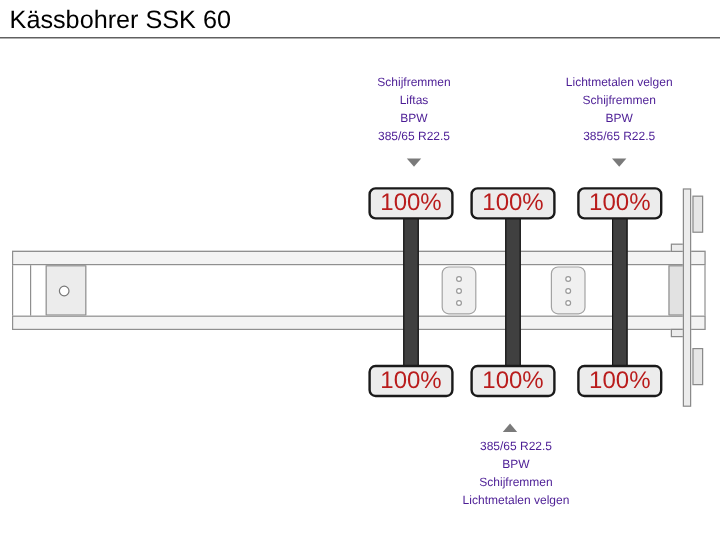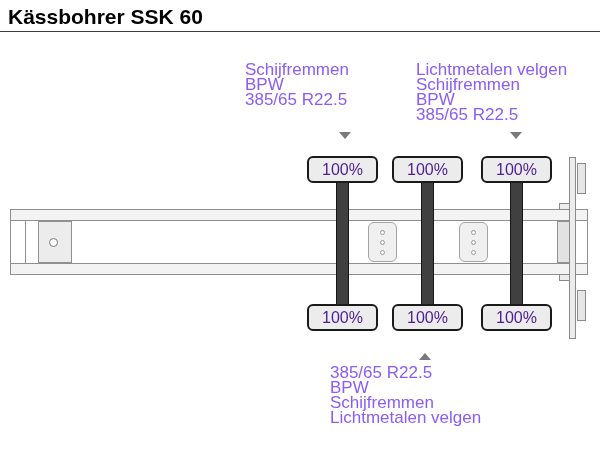--- a/index.html
+++ b/index.html
@@ -3,26 +3,26 @@
 <meta charset="utf-8">
 <style>
   html,body{margin:0;padding:0;background:#fff;}
   #stage{
     position:relative;width:600px;height:450px;background:#ffffff;overflow:hidden;
     font-family:"Liberation Sans", sans-serif;color:#1c1c1c;
   }
   .abs{position:absolute;box-sizing:border-box;}
 
   
-  .page-title{left:8px;top:5px;font-size:21px;color:#000;white-space:nowrap;font-weight:bold;}
+  .page-title{left:8px;top:5px;font-size:21px;color:#000;white-space:nowrap;}
   .title-rule{left:0;top:31px;width:600px;height:0;border-top:1px solid #3a3a3a;}
   .ref-number{left:8px;top:37px;font-size:11px;color:#111;white-space:nowrap;}
 
   
-  .label-block{width:200px;text-align:left;font-size:17px;line-height:15px;color:#8b5cf6;}
+  .label-block{width:200px;text-align:center;font-size:10px;line-height:15px;color:#4c1d95;}
   .label-top-1{left:245px;top:62px;}
   .label-top-2{left:416px;top:62px;}
   .label-bottom{left:330px;top:365px;}
 
   
   .arrow-down{width:0;height:0;border-left:6px solid transparent;border-right:6px solid transparent;border-top:7px solid #7a7a7a;}
   .arrow-up{width:0;height:0;border-left:6px solid transparent;border-right:6px solid transparent;border-bottom:7px solid #7a7a7a;}
   .ad1{left:339px;top:132px;}
   .ad2{left:510px;top:132px;}
   .au1{left:419px;top:353px;}
@@ -49,34 +49,35 @@
   .bracket{width:12px;height:7px;background:#ececec;border:1px solid #8a8a8a;}
   .bracket-top{left:559px;top:203px;}
   .bracket-bottom{left:559px;top:274px;}
 
   
   .axle{top:168px;width:13px;height:152px;background:#404040;border:1px solid #151515;}
   .ax1{left:336px;} .ax2{left:421px;} .ax3{left:510px;}
 
   
   .tire{width:71px;height:27px;background:#ececec;border:2px solid #1a1a1a;border-radius:6px;
-        display:flex;align-items:center;justify-content:center;font-size:16px;color:#4c1d95;}
+        display:flex;align-items:center;justify-content:center;font-size:20px;color:#b91c1c;}
   .row-top{top:156px;} .row-bottom{top:304px;}
   .t1{left:307px;} .t2{left:392px;} .t3{left:481px;}
 </style>
 </head>
 <body>
 
 <div id="stage">
 
   <div class="abs page-title">Kässbohrer SSK 60</div>
   <div class="abs title-rule"></div>
 
   <div class="abs label-block label-top-1">
     <div>Schijfremmen</div>
+    <div>Liftas</div>
     <div>BPW</div>
     <div>385/65 R22.5</div>
   </div>
 
   <div class="abs label-block label-top-2">
     <div>Lichtmetalen velgen</div>
     <div>Schijfremmen</div>
     <div>BPW</div>
     <div>385/65 R22.5</div>
   </div>

